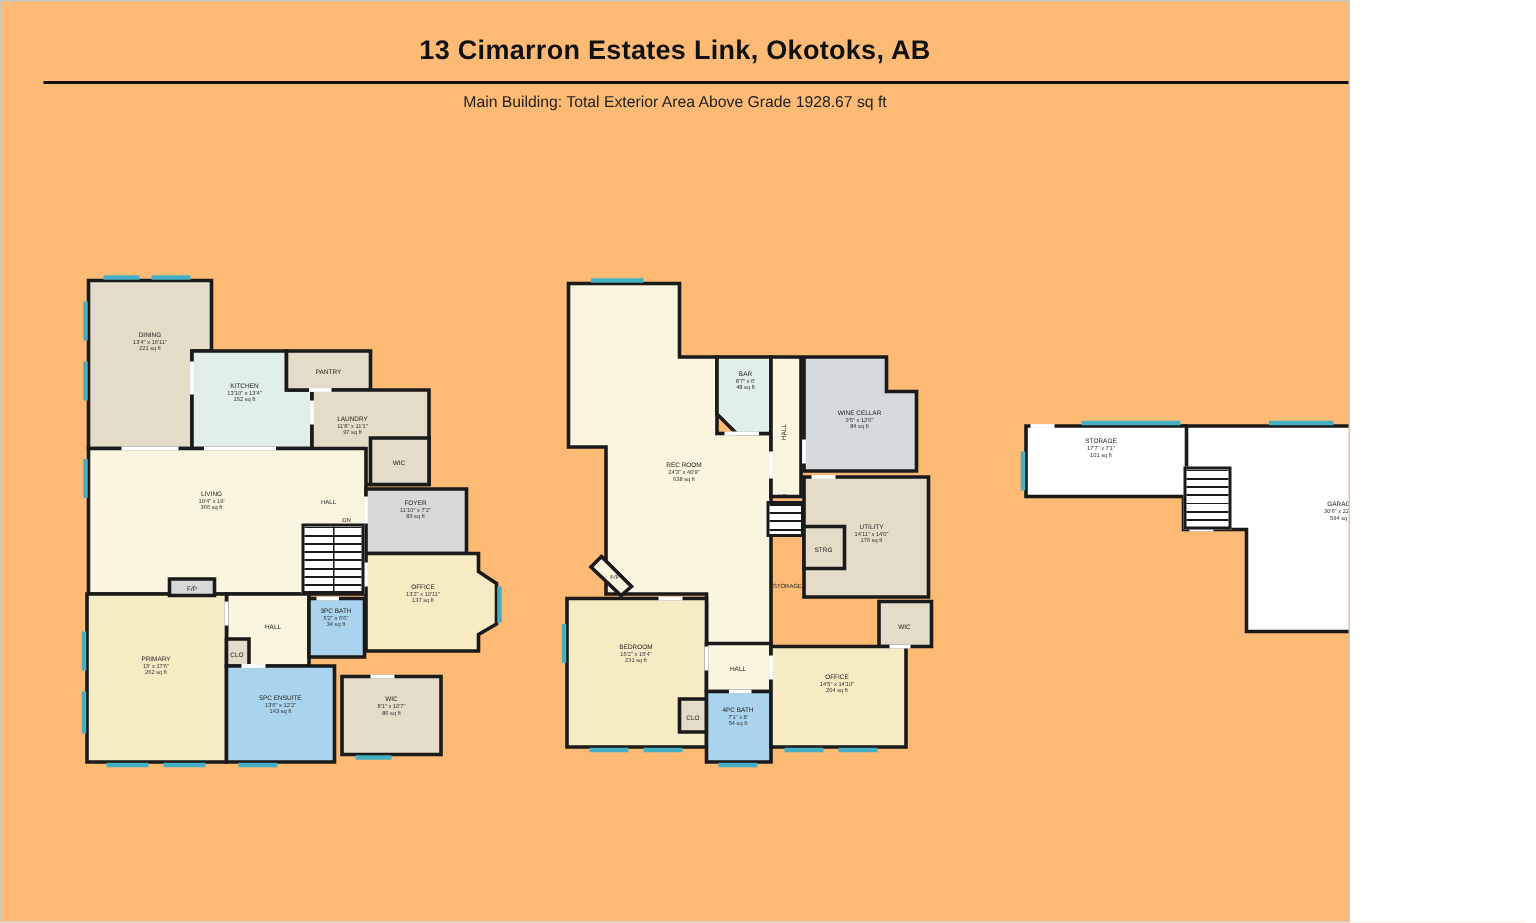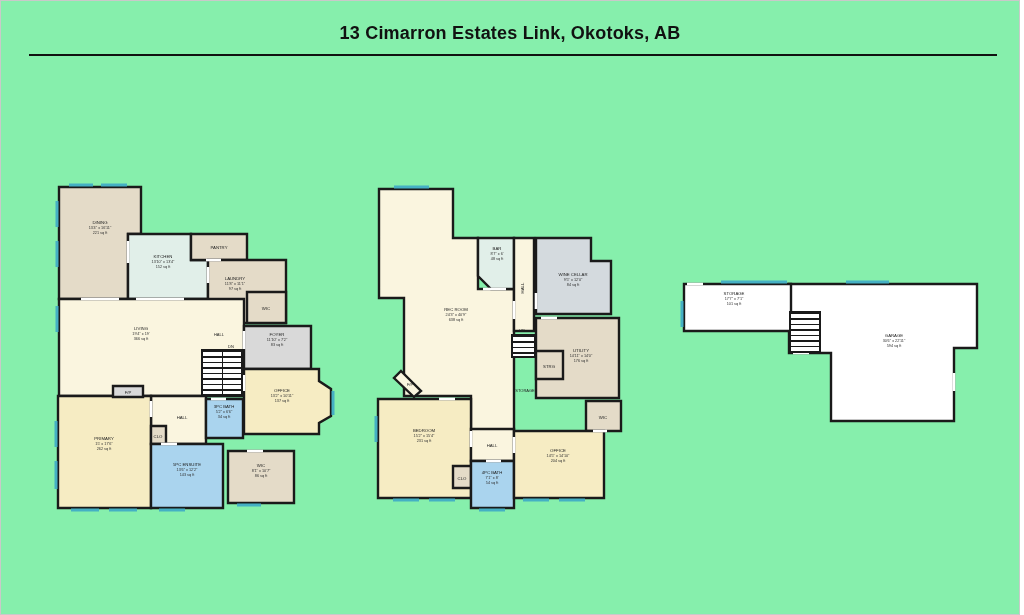--- a/index.html
+++ b/index.html
@@ -1,16 +1,16 @@
 <!DOCTYPE html>
 <html><head>
 <meta charset="utf-8">
 <style>
   html,body{margin:0;padding:0;background:#fff;}
-  .page{position:relative;width:1020px;height:615px;background:#86efac;
+  .page{position:relative;width:900px;height:615px;background:#fdba74;
         border:1px solid #c9c9c9;box-sizing:border-box;overflow:hidden;
         font-family:"Liberation Sans", sans-serif;}
   .title{position:absolute;top:22px;left:0;width:100%;text-align:center;
          font-size:18px;font-weight:bold;color:#111;letter-spacing:.2px;}
   .rule{position:absolute;top:53px;left:28px;width:968px;height:2px;background:#111;}
   .subtitle{position:absolute;top:61px;left:0;width:100%;text-align:center;
             font-size:10.5px;color:#222;}
   svg.plans{position:absolute;left:0;top:0;}
   svg.plans text{font-family:"Liberation Sans", sans-serif;text-anchor:middle;}
   .rn{font-size:4.3px;fill:#222;}
@@ -19,20 +19,21 @@
   .stairs{position:absolute;box-sizing:border-box;border:2px solid #1a1a1a;background-color:#fff;
           background-image:repeating-linear-gradient(to bottom,#1a1a1a 0 1.2px,transparent 1.2px 5.5px);}
   .stairs .rail{position:absolute;left:50%;top:0;width:1.4px;height:100%;background:#1a1a1a;}
 </style>
 </head>
 <body>
 
 <div class="page">
   <div class="title">13 Cimarron Estates Link, Okotoks, AB</div>
   <div class="rule"></div>
+  <div class="subtitle">Main Building: Total Exterior Area Above Grade 1928.67 sq ft</div>
 
   <svg class="plans" id="plans-svg" width="1024" height="615" viewBox="0 0 1024 615">
       <g>
         <polygon points="58,186 140,186 140,233 127,233 127,298 58,298" fill="#e4dbc8" stroke="#1a1a1a" stroke-width="2.4" stroke-linejoin="miter"></polygon>
         <text><tspan x="99" y="223.4" class="rn">DINING</tspan><tspan x="99" y="228.0" class="rd">13'4" x 16'11"</tspan><tspan x="99" y="232.6" class="rd">221 sq ft</tspan></text>
         <polygon points="127,233 190,233 190,259 207,259 207,298 127,298" fill="#e1efe9" stroke="#1a1a1a" stroke-width="2.4" stroke-linejoin="miter"></polygon>
         <text><tspan x="162" y="257.4" class="rn">KITCHEN</tspan><tspan x="162" y="262.0" class="rd">13'10" x 13'4"</tspan><tspan x="162" y="266.6" class="rd">152 sq ft</tspan></text>
         <polygon points="190,233 246,233 246,259 190,259" fill="#e4dbc8" stroke="#1a1a1a" stroke-width="2.4" stroke-linejoin="miter"></polygon>
         <text><tspan x="218" y="248.0" class="rn">PANTRY</tspan></text>
         <polygon points="207,259 285,259 285,322 207,322" fill="#e4dbc8" stroke="#1a1a1a" stroke-width="2.4" stroke-linejoin="miter"></polygon>

